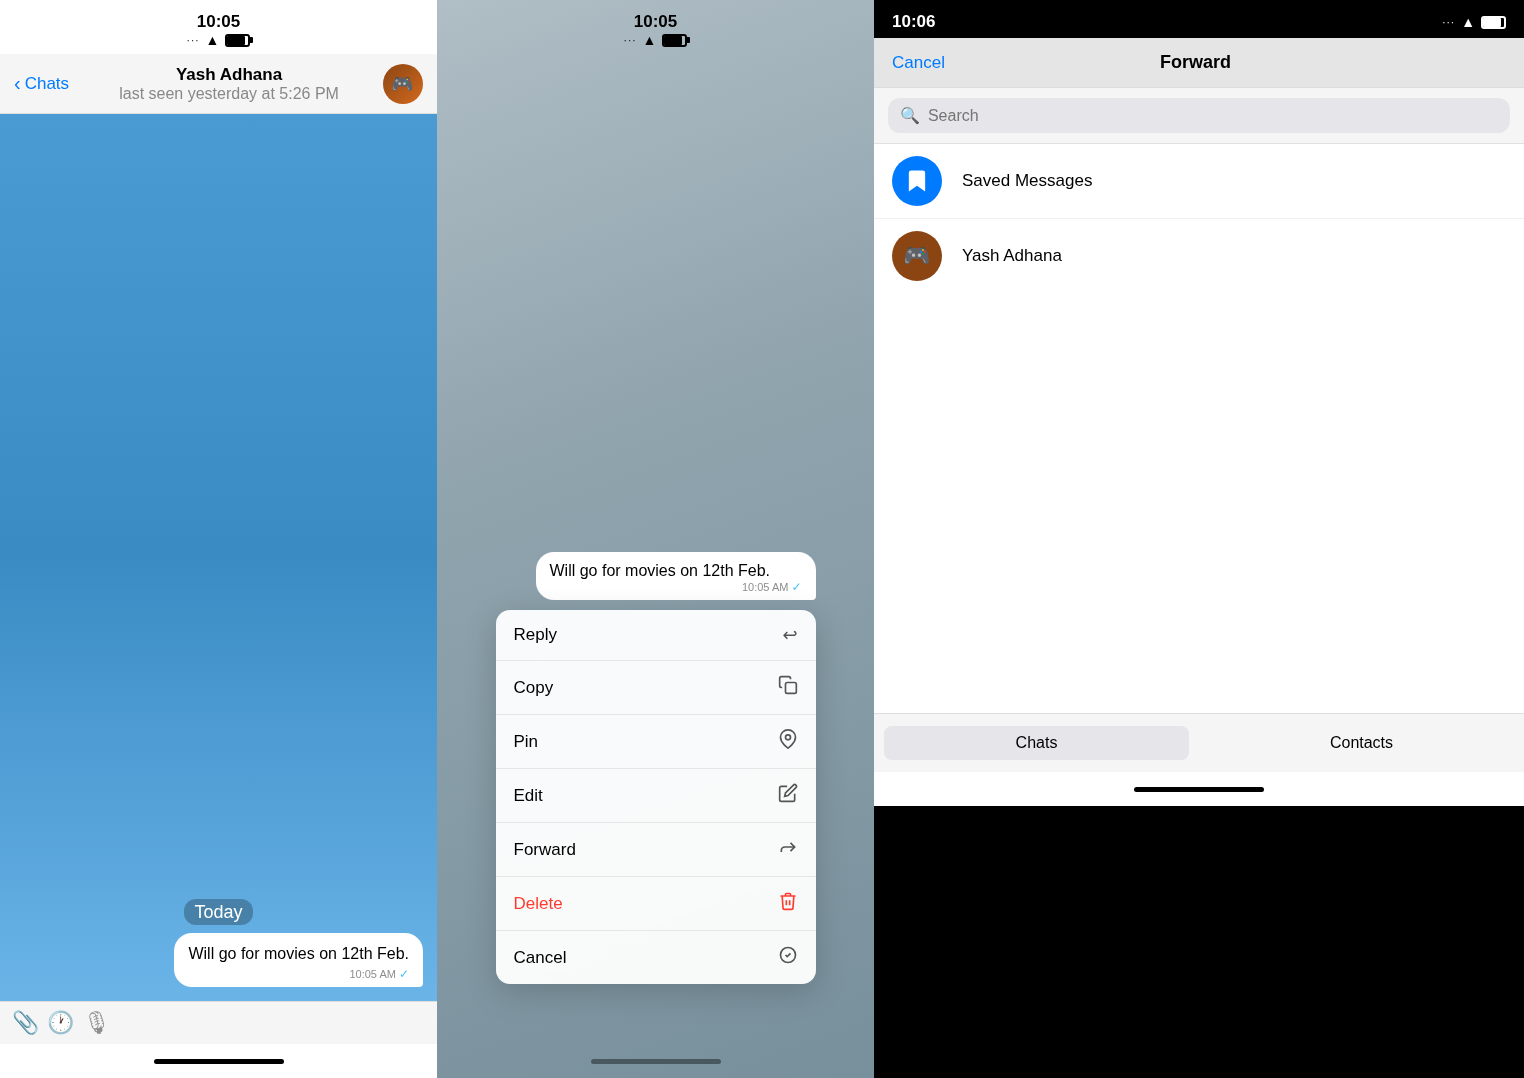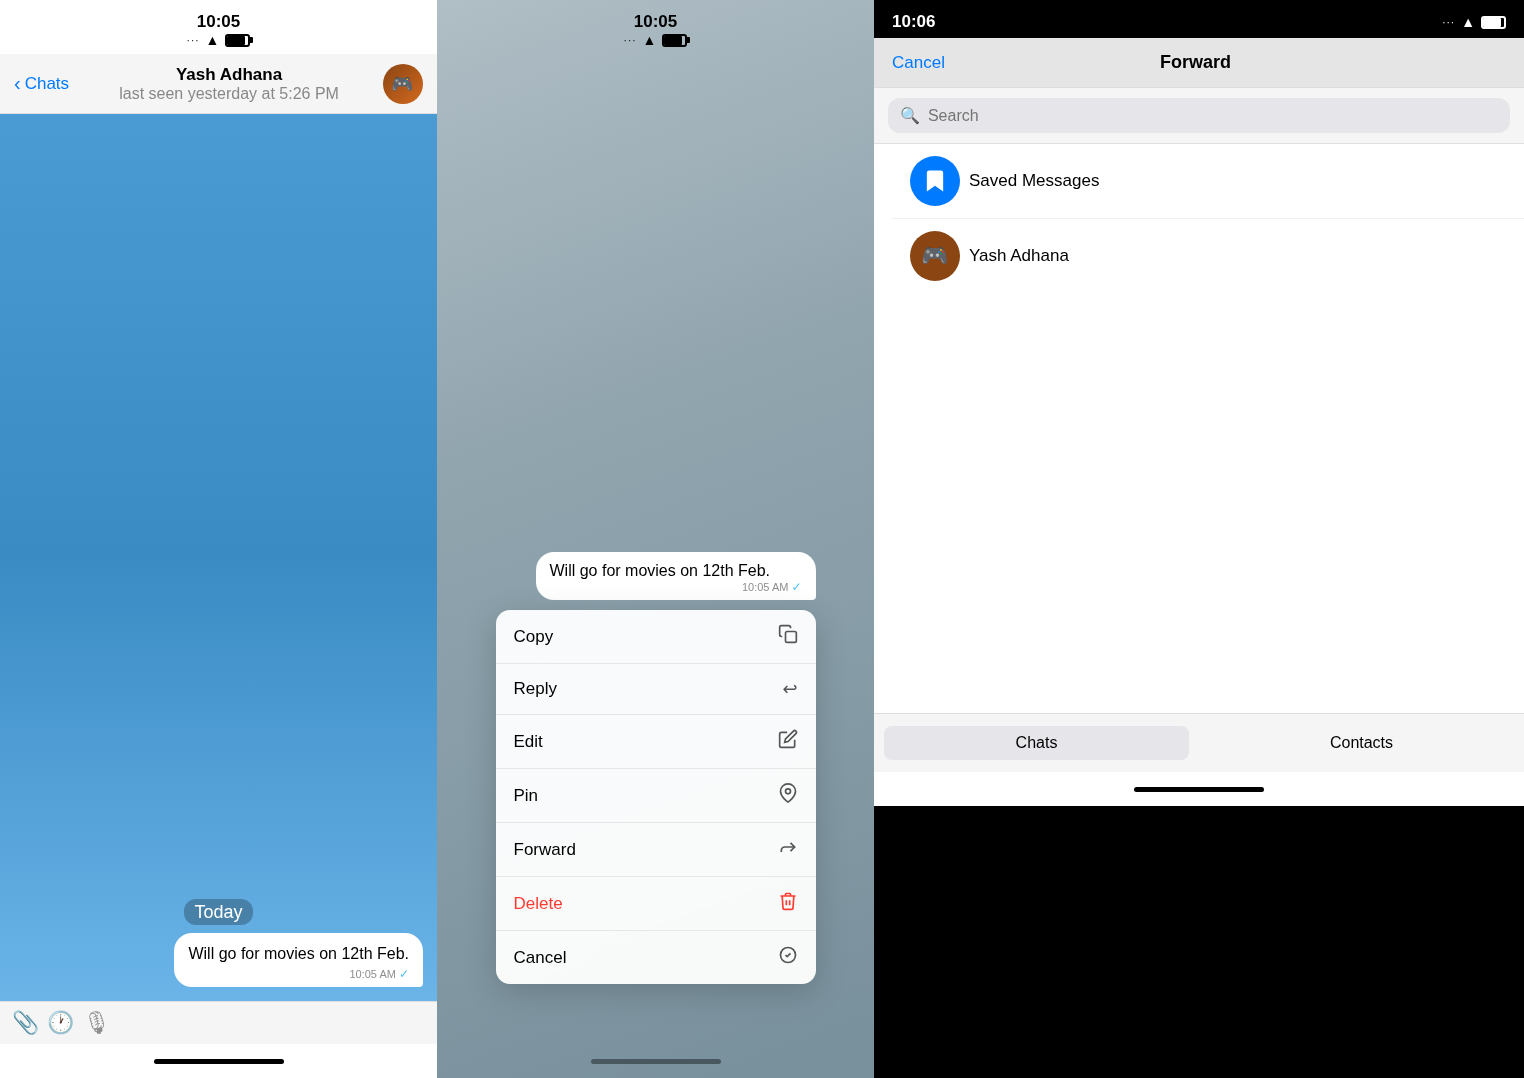--- a/index.html
+++ b/index.html
@@ -383,23 +383,22 @@
     }
 
     .contact-list {
       flex: 1;
       overflow-y: auto;
     }
     .contact-item {
       display: flex;
       align-items: center;
       padding: 12px 18px;
-      gap: 9px;
+      gap: 20px;
       cursor: pointer;
-      margin-left: 18px;
     }
     .contact-item:not(:last-child) {
       border-bottom: 1px solid #f0f0f0;
     }
     .contact-avatar {
       width: 50px;
       height: 50px;
       border-radius: 50%;
       display: flex;
       align-items: center;
@@ -527,47 +526,47 @@
       <div class="preview-bubble">
         <div class="preview-text">Will go for movies on 12th Feb.</div>
         <div class="preview-meta">
           <span>10:05 AM</span>
           <span class="check-mark">✓</span>
         </div>
       </div>
 
       <div class="context-menu">
         <div class="context-item">
+          <span>Reply</span>
+          <span class="context-icon">↩</span>
+        </div>
+        <div class="context-item">
           <span>Copy</span>
           <span class="context-icon">
             <svg width="20" height="20" viewBox="0 0 24 24" fill="none" stroke="#555" stroke-width="2">
               <rect x="9" y="9" width="13" height="13" rx="2"></rect>
                 <path d="M5 15H4a2 2 0 01-2-2V4a2 2 0 012-2h9a2 2 0 012 2v1"></path>
             </svg>
           </span>
         </div>
         <div class="context-item">
-          <span>Reply</span>
-          <span class="context-icon">↩</span>
+          <span>Pin</span>
+          <span class="context-icon">
+            <svg width="20" height="20" viewBox="0 0 24 24" fill="none" stroke="#555" stroke-width="2">
+              <path d="M21 10c0 7-9 13-9 13s-9-6-9-13a9 9 0 0118 0z"></path>
+                <circle cx="12" cy="10" r="3"></circle>
+            </svg>
+          </span>
         </div>
         <div class="context-item">
           <span>Edit</span>
           <span class="context-icon">
             <svg width="20" height="20" viewBox="0 0 24 24" fill="none" stroke="#555" stroke-width="2">
               <path d="M11 4H4a2 2 0 00-2 2v14a2 2 0 002 2h14a2 2 0 002-2v-7"></path>
                 <path d="M18.5 2.5a2.121 2.121 0 013 3L12 15l-4 1 1-4 9.5-9.5z"></path>
-            </svg>
-          </span>
-        </div>
-        <div class="context-item">
-          <span>Pin</span>
-          <span class="context-icon">
-            <svg width="20" height="20" viewBox="0 0 24 24" fill="none" stroke="#555" stroke-width="2">
-              <path d="M21 10c0 7-9 13-9 13s-9-6-9-13a9 9 0 0118 0z"></path>
-                <circle cx="12" cy="10" r="3"></circle>
             </svg>
           </span>
         </div>
         <div class="context-item">
           <span>Forward</span>
           <span class="context-icon">
             <svg width="20" height="20" viewBox="0 0 24 24" fill="none" stroke="#555" stroke-width="2">
               <polyline points="15 17 20 12 15 7"></polyline>
                 <path d="M4 18v-2a4 4 0 014-4h12"></path>
             </svg>

